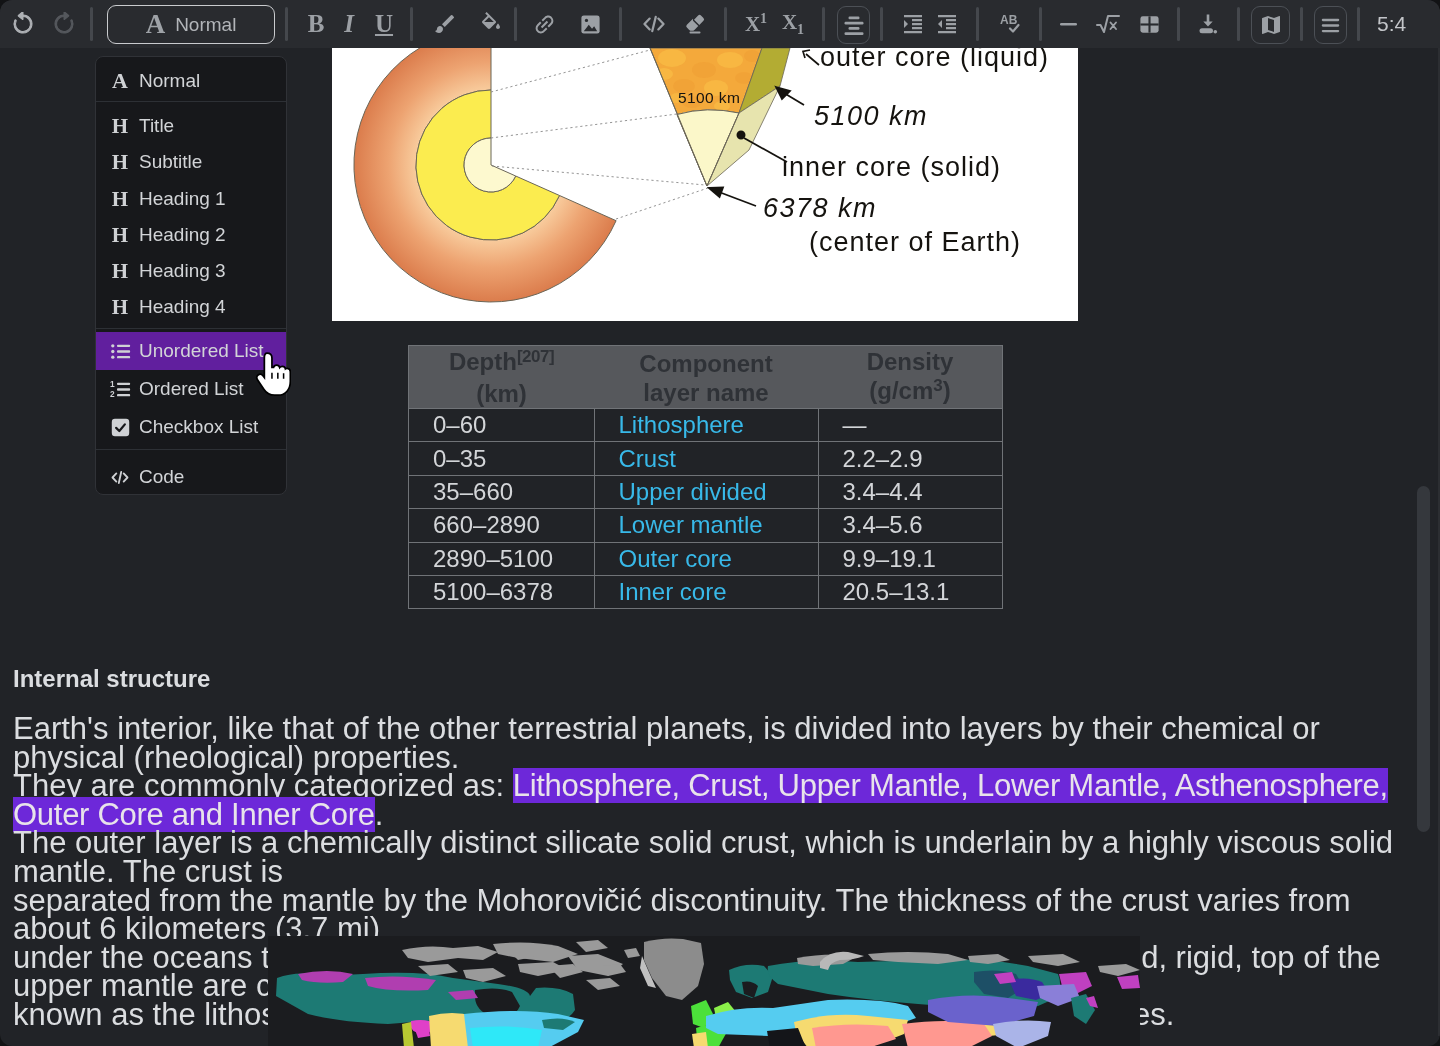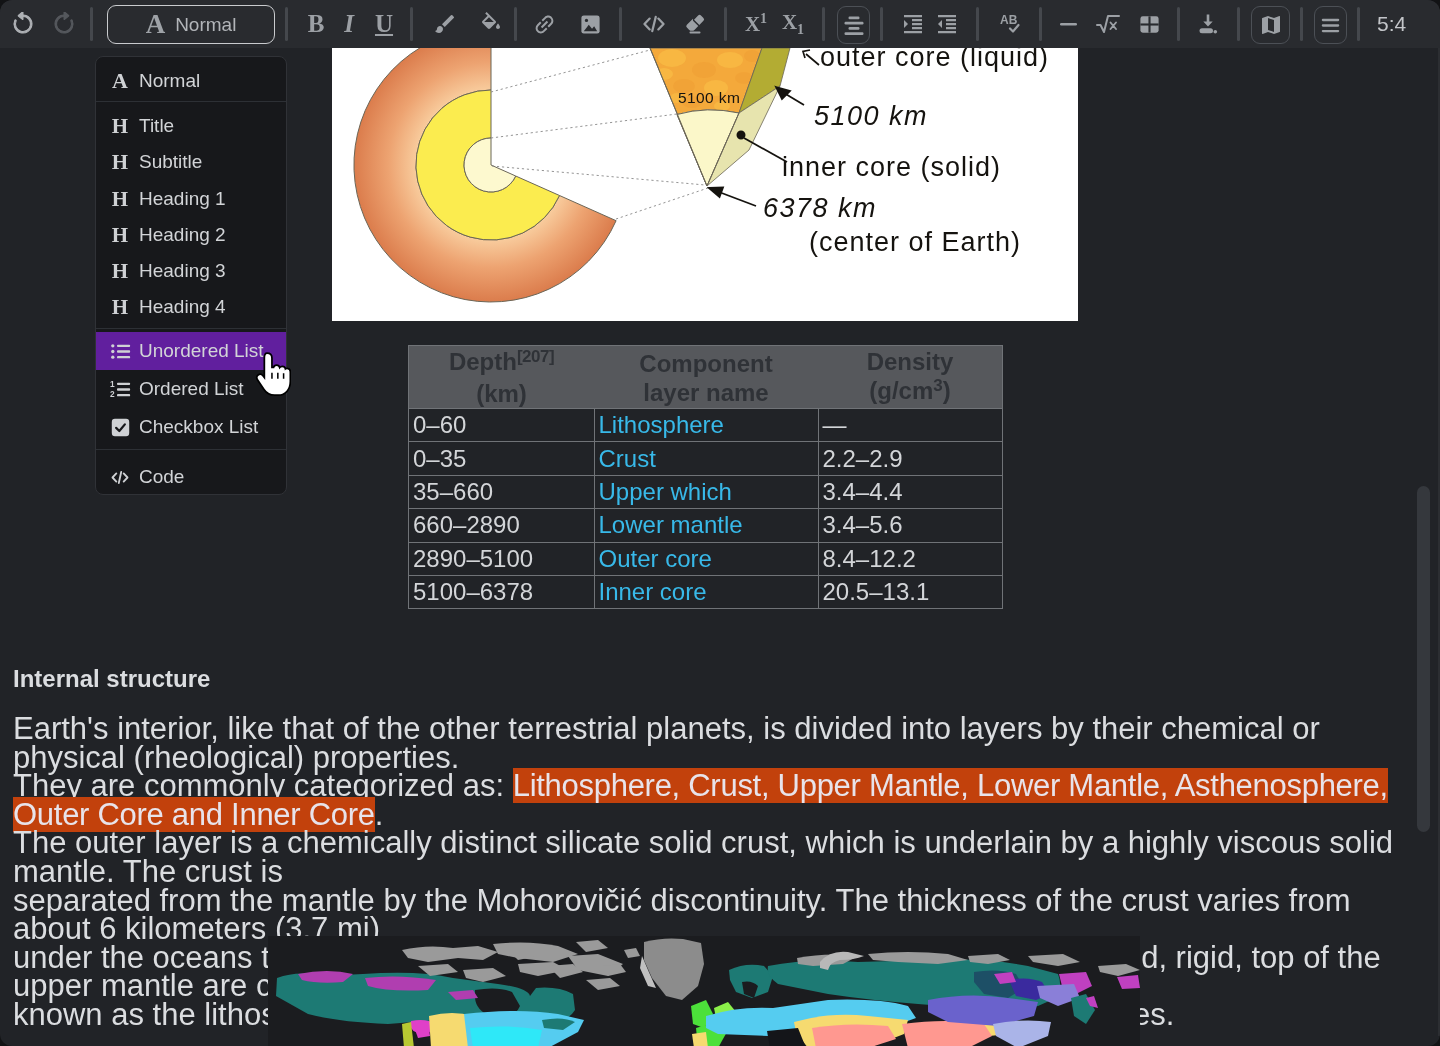--- a/index.html
+++ b/index.html
@@ -22,25 +22,25 @@
 .mrow .mic{width:22px;margin-left:13px;margin-right:8px;display:flex;justify-content:center;color:#cfd1d4}
 .mdiv{position:absolute;left:0;width:190px;height:1px;background:#2d3035}
 .mh{font-family:"Liberation Serif",serif;font-weight:bold;font-size:21px}
 #mhl{position:absolute;left:0;top:275px;width:190px;height:38px;background:#611f9e}
 
 #imgwrap{position:absolute;left:332px;top:48px;width:746px;height:273px;background:#ffffff}
 #tablewrap{position:absolute;left:408px;top:345px}
 table{border-collapse:collapse;font-size:24px;color:#d3d5d8;table-layout:fixed;border:1px solid #707377}
 th sup{vertical-align:baseline;position:relative;top:-8px}
 th{background:#56585c;color:#2f3237;font-weight:bold;font-size:24px;border-top:1px solid #707377;border-bottom:1px solid #707377;text-align:center;vertical-align:middle;line-height:29px;padding:1px 0 0 0}
-td{border:1px solid #707377;height:32.4px;padding:0 0 0 4px}
+td{border:1px solid #707377;height:32.4px;padding:0 0 0 24px}
 td.lnk{color:#38b9e9}
 #head1{position:absolute;left:13px;top:665px;color:#dbdde0;font-size:24px;font-weight:bold}
 #para{position:absolute;left:13px;top:715px;width:1412px;color:#dbdde0;font-size:31px;line-height:28.6px}
-.hl{background:#c2410c;color:#e8e3ea;letter-spacing:-0.28px}
+.hl{background:#6d28d9;color:#e8e3ea;letter-spacing:-0.28px}
 #mapwrap{position:absolute;left:268px;top:936px;width:872px;height:110px;background:#1b1c1e}
 #sbar{position:absolute;left:1417px;top:486px;width:13px;height:346px;border-radius:7px;background:#35383d}
 #redge{position:absolute;left:1438px;top:10px;width:2px;height:1026px;background:#2c2e32}
 #cursor{position:absolute;left:254px;top:351px;z-index:9}
 </style>
 </head>
 <body>
 <div id="app">
 <div id="imgwrap"><svg width="746" height="272" viewBox="0 0 746 272">
 <defs>
@@ -115,32 +115,32 @@
             <td class="lnk">Lithosphere</td>
             <td>—</td>
           </tr>
 <tr>
             <td>0–35</td>
             <td class="lnk">Crust</td>
             <td>2.2–2.9</td>
           </tr>
 <tr>
             <td>35–660</td>
-            <td class="lnk">Upper which</td>
+            <td class="lnk">Upper divided</td>
             <td>3.4–4.4</td>
           </tr>
 <tr>
             <td>660–2890</td>
             <td class="lnk">Lower mantle</td>
             <td>3.4–5.6</td>
           </tr>
 <tr>
             <td>2890–5100</td>
             <td class="lnk">Outer core</td>
-            <td>8.4–12.2</td>
+            <td>9.9–19.1</td>
           </tr>
 <tr>
             <td>5100–6378</td>
             <td class="lnk">Inner core</td>
             <td>20.5–13.1</td>
           </tr>
 </tbody>
       </table>
 </div>
 <div id="head1">Internal structure</div>

